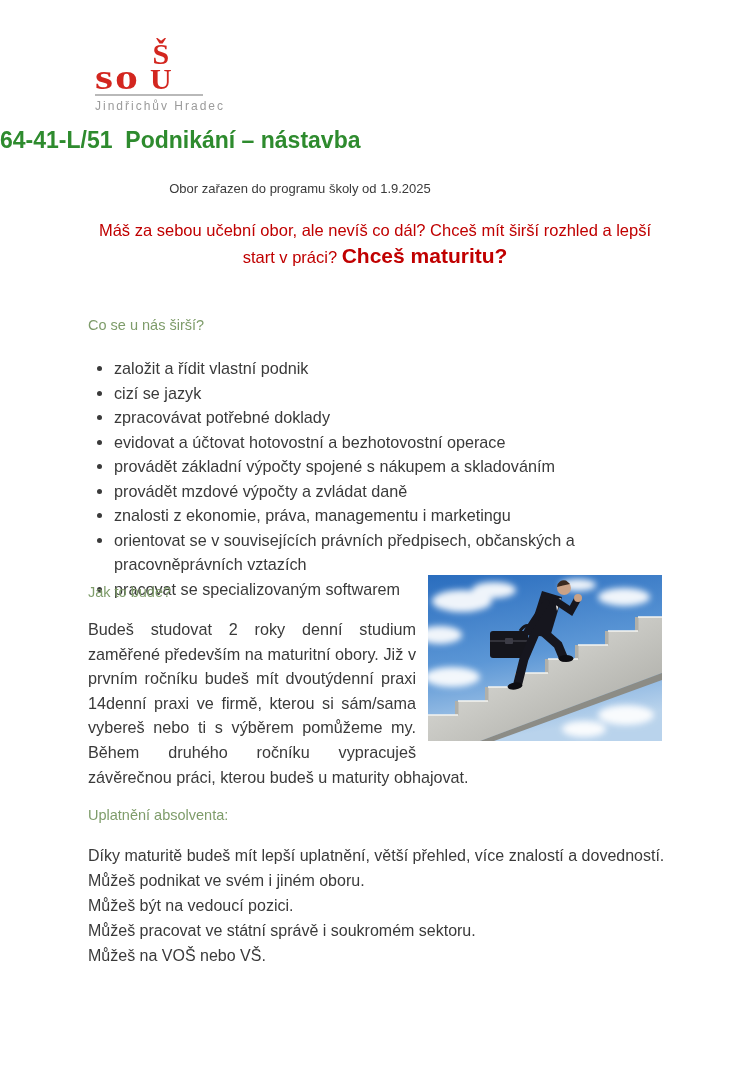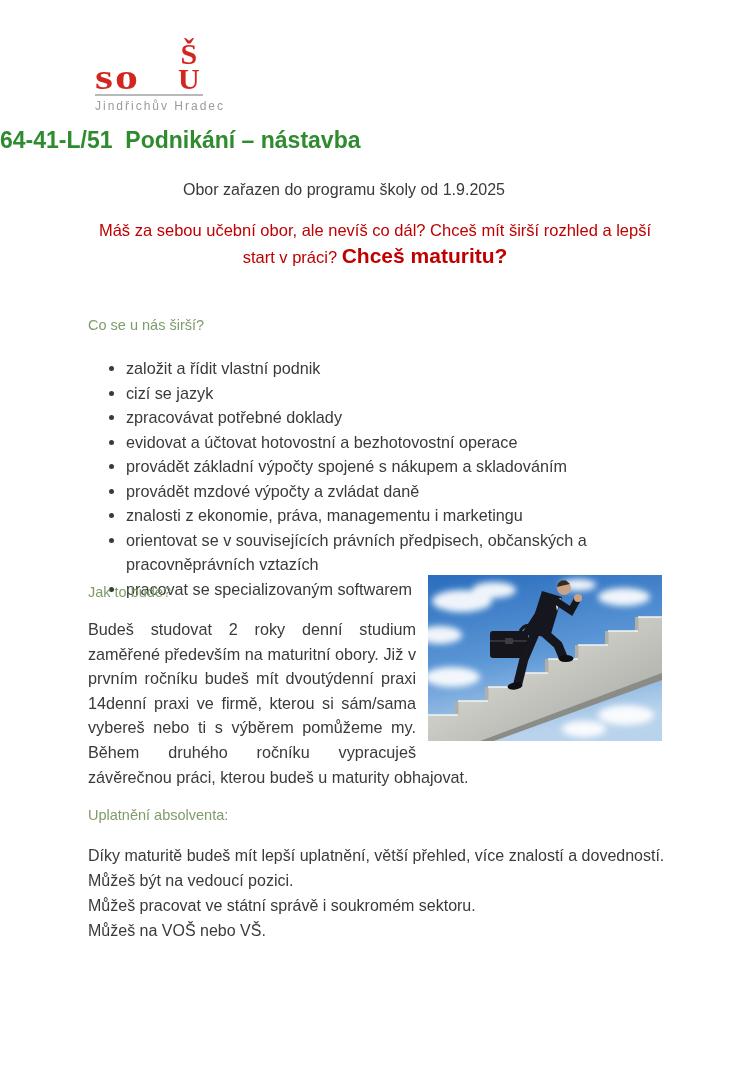--- a/index.html
+++ b/index.html
@@ -2,53 +2,53 @@
 <html lang="cs"><head>
 <meta charset="utf-8">
 <style>
   html,body{margin:0;padding:0;}
   body{
     width:750px;height:1067px;background:#ffffff;position:relative;
     font-family:"Liberation Sans", sans-serif;color:#3a3a3a;overflow:hidden;
   }
   
   .logo{position:absolute;left:95px;top:42px;width:150px;}
-  .logo-row{display:flex;align-items:flex-end;gap:28px;}
+  .logo-row{display:flex;align-items:flex-end;}
   .logo-main{
     color:#d3261f;font-family:"Liberation Serif", serif;
     font-size:46px;line-height:38px;font-weight:bold;letter-spacing:2px;
     transform:scaleY(.78);transform-origin:bottom left;
   }
   .logo-stack{display:flex;flex-direction:column;align-items:center;margin-left:10px;
     color:#d3261f;font-family:"Liberation Serif", serif;font-weight:bold;}
   .logo-stack .s-top{font-size:30px;line-height:24px;}
   .logo-stack .s-bottom{font-size:30px;line-height:26px;}
   .logo-rule{height:2px;background:#b9b9b9;width:108px;margin:2px 0 3px 0;}
   .logo-sub{color:#9b9b9b;font-size:12px;letter-spacing:2px;white-space:nowrap;}
   
   .doc-title{
     position:absolute;top:127px;left:0;width:750px;text-align:left;
     color:#2e8b2e;font-size:23px;font-weight:bold;white-space:pre-wrap;margin:0;
   }
   .doc-subtitle{
     position:absolute;top:181px;left:0;width:600px;text-align:center;
-    font-size:16px;color:#3a3a3a;margin-left:44px;
+    font-size:13px;color:#3a3a3a;
   }
   .intro{
     position:absolute;top:217px;left:85px;width:580px;text-align:center;
     color:#c00000;font-size:16.5px;line-height:26px;
   }
   .intro b{font-weight:bold;font-size:21px;margin-top:40px;}
   .green-heading{
     color:#7e9c6a;font-size:14.5px;font-weight:normal;margin:0;
   }
   .learn-heading{position:absolute;top:317px;left:88px;}
   
   .bullets{
-    position:absolute;top:356px;left:84px;width:580px;
+    position:absolute;top:356px;left:72px;width:580px;
     margin:0;padding:0 0 0 42px;font-size:16.2px;line-height:24.5px;
   }
   .bullets li{margin:0;padding:0;}
   
   .how{position:absolute;top:575px;left:88px;width:574px;}
   .photo{
     float:right;width:234px;height:166px;margin:0 0 6px 12px;
     display:block;
   }
   .how .green-heading{padding-top:9px;}
@@ -177,16 +177,17 @@
       <path d="M129,12 a7,7 0 0 1 9,-6.5 l4,3.5 -7,1.5 z" fill="#3a2a20"></path>
     </g>
   </svg>
   <h2 class="green-heading">Jak to bude?</h2>
   <p>Budeš studovat 2 roky denní studium zaměřené především na maturitní obory. Již v prvním ročníku budeš mít dvoutýdenní praxi 14denní praxi ve firmě, kterou si sám/sama vybereš nebo ti s výběrem pomůžeme my. Během druhého ročníku vypracuješ závěrečnou práci, kterou budeš u maturity obhajovat.</p>
 </div>
 
 <h2 class="green-heading outcome-heading">Uplatnění absolventa:</h2>
 <div class="outcome-lines">
   <div>Díky maturitě budeš mít lepší uplatnění, větší přehled, více znalostí a dovedností.</div>
+  <div>Můžeš podnikat ve svém i jiném oboru.</div>
   <div>Můžeš být na vedoucí pozici.</div>
   <div>Můžeš pracovat ve státní správě i soukromém sektoru.</div>
   <div>Můžeš na VOŠ nebo VŠ.</div>
 </div>
 
 </body></html>

